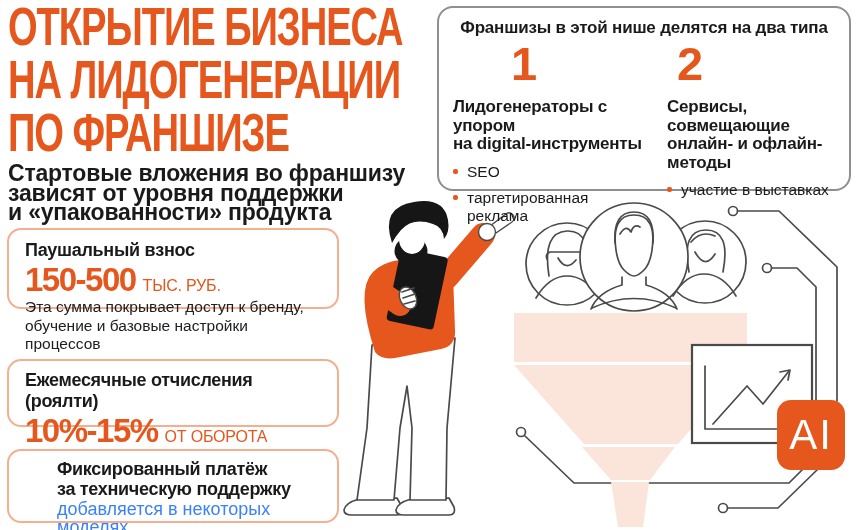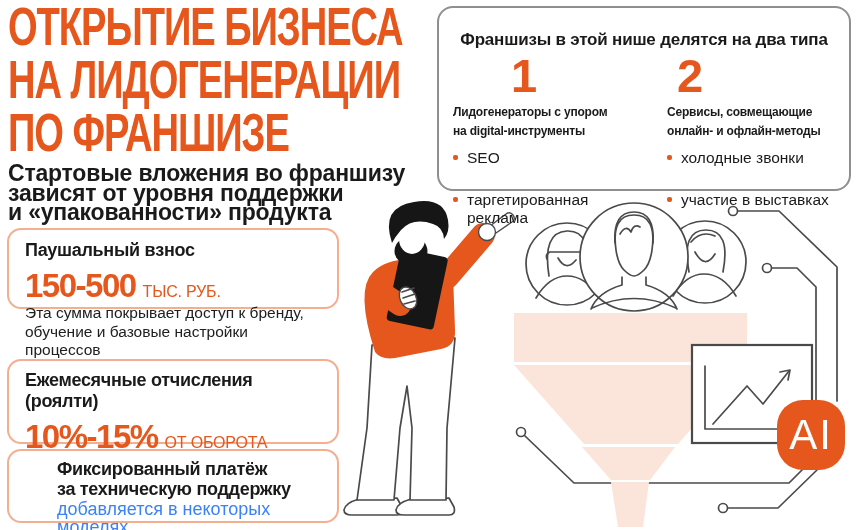--- a/index.html
+++ b/index.html
@@ -30,46 +30,46 @@
 
   .title{position:absolute;left:8px;top:0;color:var(--accent);font-weight:bold;
          font-size:53px;line-height:53px;letter-spacing:-1.5px;white-space:nowrap;
          transform:scaleX(0.72);transform-origin:0 0;}
   .subtitle{position:absolute;left:8px;top:164px;font-size:23px;font-weight:bold;
             line-height:19.5px;letter-spacing:-0.2px;}
 
   .card{position:absolute;left:7px;width:332px;border:2px solid var(--card-border);
         border-radius:14px;padding:10px 16px;background:#fff;}
   .card-1{top:228px;height:81px;}
-  .card-2{top:359px;height:85px;padding-top:9px;}
+  .card-2{top:359px;height:68px;padding-top:9px;}
   .card-3{top:449px;height:74px;padding-top:8px;padding-left:48px;}
   .card-title{font-size:18px;font-weight:bold;line-height:21px;letter-spacing:-0.3px;}
   .card-3 .card-title{line-height:20px;}
-  .value-row{display:flex;align-items:baseline;gap:7px;color:var(--accent);margin-top:7px;}
+  .value-row{display:flex;align-items:baseline;gap:7px;color:var(--accent);margin-top:1px;}
   .value{font-size:33px;font-weight:bold;letter-spacing:-1.5px;line-height:35px;}
   .suffix{font-size:16px;font-weight:normal;letter-spacing:-0.2px;}
   .card-desc{font-size:15.5px;line-height:18.5px;color:#202020;margin-top:1px;}
   .card-3 .card-desc{font-size:18px;line-height:18px;color:#3b82f6;}
 
   .types-panel{position:absolute;left:437px;top:6px;width:414px;height:185px;
-               border:2px solid var(--panel-border);border-radius:16px;padding:22px 14px;background:transparent;}
+               border:2px solid var(--panel-border);border-radius:16px;padding:10px 14px;background:transparent;}
   .panel-title{text-align:center;font-size:17px;font-weight:bold;letter-spacing:-0.2px;}
   .types-row{display:flex;margin-top:1px;}
   .type-col{width:50%;}
   .type-col-2{padding-left:23px;}
   .type-number{color:var(--accent);font-size:47px;font-weight:bold;line-height:49px;}
   .type-col-1 .type-number{padding-left:58px;}
   .type-col-2 .type-number{padding-left:10px;}
-  .type-label{font-size:12px;font-weight:bold;line-height:18.5px;margin-top:3px;letter-spacing:-0.2px;}
-  .bullet-list{margin-top:9px;display:flex;flex-direction:column;gap:24px;}
+  .type-label{font-size:17px;font-weight:bold;line-height:18.5px;margin-top:10px;letter-spacing:-0.2px;}
+  .bullet-list{margin-top:9px;display:flex;flex-direction:column;gap:8px;}
   .bullet{display:flex;align-items:flex-start;gap:9px;font-size:15.5px;line-height:18px;}
   .bullet .dot{flex:0 0 auto;width:5px;height:5px;border-radius:2px;background:var(--accent);margin-top:6px;}
 
   .ai-badge{position:absolute;left:777px;top:400px;width:68px;height:70px;background:var(--accent);
-            border-radius:26px;display:flex;align-items:center;justify-content:center;
+            border-radius:14px;display:flex;align-items:center;justify-content:center;
             color:#fff;font-size:42px;letter-spacing:2px;font-weight:normal;}
 </style>
 </head>
 <body>
 
 <div class="canvas">
 
   <svg class="illo" width="858" height="530" viewBox="0 0 858 530">
 
     <g>
@@ -203,24 +203,20 @@
       </div>
       <div class="type-col type-col-2">
         <div class="type-number">2</div>
         <div class="type-label">
           <div>Сервисы, совмещающие</div>
           <div>онлайн- и офлайн-методы</div>
         </div>
         <div class="bullet-list">
           <div class="bullet">
             <span class="dot"></span>
-            <span>холодные звонки</span>
-          </div>
-          <div class="bullet">
-            <span class="dot"></span>
             <span>участие в выставках</span>
           </div>
         </div>
       </div>
     </div>
   </section>
 
   <div class="ai-badge">AI</div>
 
 </div>

